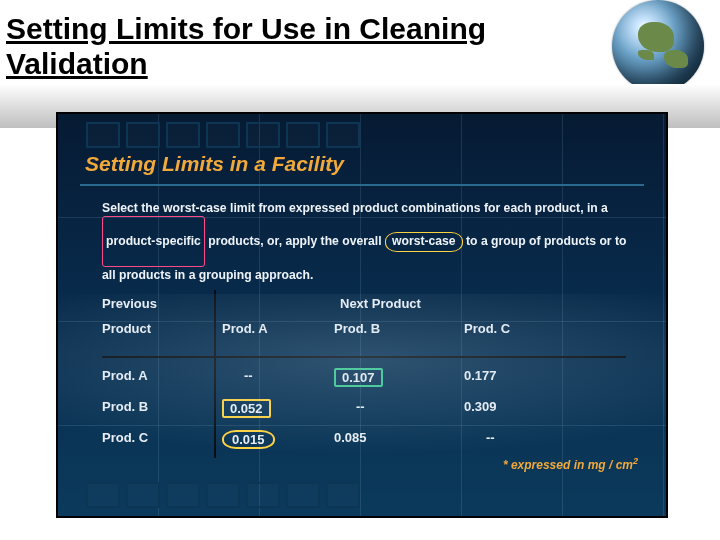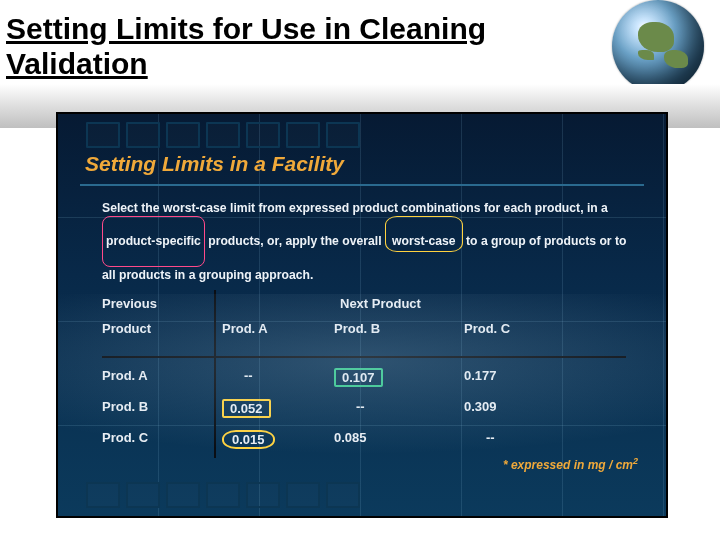--- a/index.html
+++ b/index.html
@@ -20,22 +20,22 @@
   .panel::after{content:"";position:absolute;left:0;right:0;top:180px;bottom:0;
     background:radial-gradient(120% 70% at 50% 30%,rgba(180,210,230,.22),rgba(180,210,230,0) 60%);
     pointer-events:none}
   .topsq{position:absolute;top:8px;left:28px;display:flex;gap:6px}
   .topsq span{width:30px;height:22px;border:2px solid #0c3653;border-radius:1px;background:rgba(255,255,255,.02)}
   .botsq{position:absolute;bottom:8px;left:28px;display:flex;gap:6px}
   .botsq span{width:30px;height:22px;border:2px solid #0c3653;border-radius:1px;background:rgba(255,255,255,.02)}
   .sl-title{position:absolute;left:27px;top:38px;color:#f0a93a;font-weight:bold;font-size:21px;font-style:italic}
   .rule{position:absolute;left:22px;right:22px;top:70px;height:2px;background:#2a6a8f}
   .para{position:absolute;left:44px;right:34px;top:86px;color:#eef3f8;font-size:12.2px;font-weight:bold;line-height:1.35}
-  .box-ps{display:inline-block;border:1.5px solid #ff4a8a;border-radius:8px;padding:16px 3px}
-  .ellipse-wc{display:inline-block;padding:16px 6px 1px 6px;border:1.5px solid #ffd23f;border-radius:12px/9px}
+  .box-ps{display:inline-block;border:1.5px solid #ff4a8a;border-radius:3px;padding:16px 3px}
+  .ellipse-wc{display:inline-block;padding:0 6px 1px 6px;border:1.5px solid #ffd23f;border-radius:12px/9px}
   .tbl{position:absolute;left:44px;right:40px;top:182px;color:#e9eef4;font-size:13px;font-weight:bold}
   .hdr{display:grid;grid-template-columns:120px 112px 130px 120px;align-items:end}
   .hdr div{padding-bottom:4px}
   .nprod{grid-column:3/5;font-size:13px;padding-left:6px}
   .hdr2{display:grid;grid-template-columns:120px 112px 130px 120px}
   .hdr2 div{padding:6px 0}
   .hline-col{position:absolute;left:156px;top:176px;width:2px;height:168px;background:#0a0e14}
   .hline-row{position:absolute;left:44px;right:40px;top:242px;height:2px;background:#0a0e14}
   .rows{position:absolute;left:44px;right:40px;top:252px;display:grid;grid-template-columns:120px 112px 130px 120px;row-gap:8px;color:#e9eef4;font-size:13px;font-weight:bold}
   .rows div{padding:2px 0}

